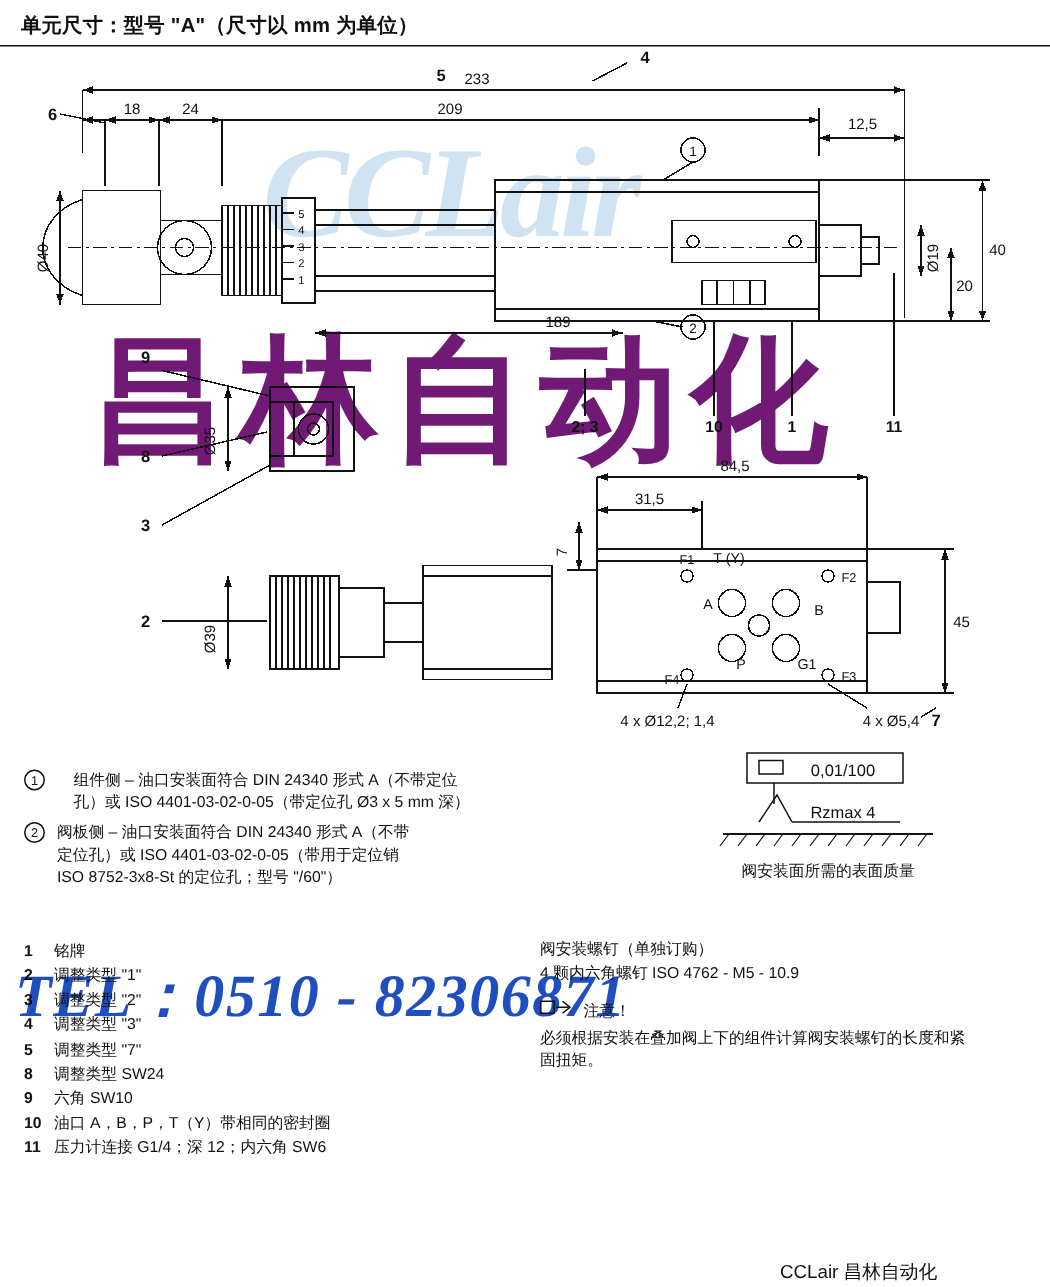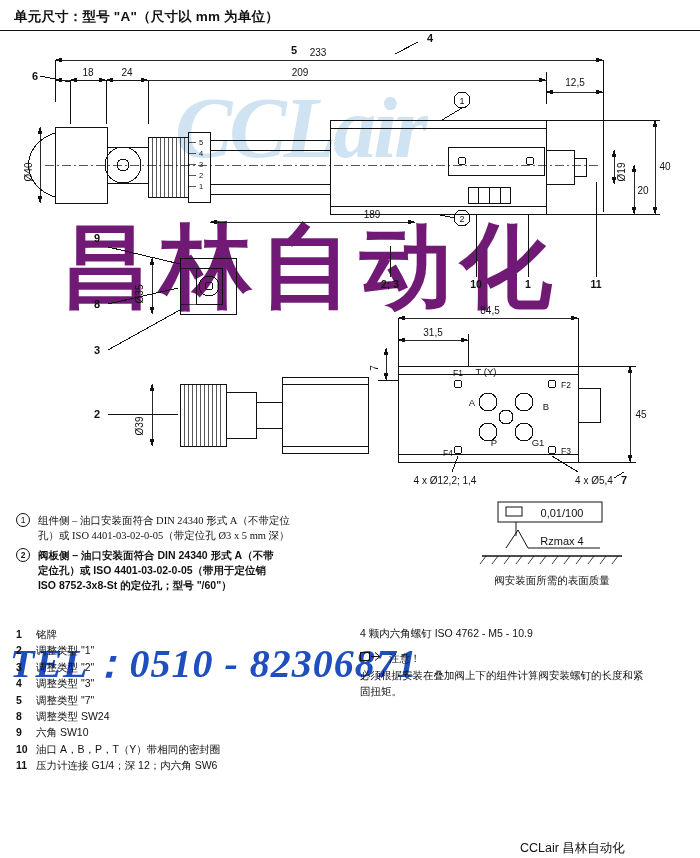--- a/index.html
+++ b/index.html
@@ -362,40 +362,41 @@
           <line x1="136" y1="56" x2="130" y2="64"></line>
           <line x1="148" y1="56" x2="142" y2="64"></line>
         </g>
       </g>
       <text x="82" y="84" font-size="10.5" fill="#111" text-anchor="middle">阀安装面所需的表面质量</text>
     </svg>
   </div>
 
   <div class="note-block" style="left:16px;top:513px;width:330px;">
     <span class="circ">1</span>
-    <span style="display:inline-block;width:290px;vertical-align:top;margin-left:5px;font-family:Liberation Serif, serif;">组件侧 – 油口安装面符合 DIN 24340 形式 A（不带定位<br>孔）或 ISO 4401-03-02-0-05（带定位孔 Ø3 x 5 mm 深）</span>
-  </div>
-  <div class="note-block" style="left:16px;top:548px;width:330px;font-weight:bold;">
+    <span style="display:inline-block;width:290px;vertical-align:top;margin-left:16px;">组件侧 – 油口安装面符合 DIN 24340 形式 A（不带定位<br>孔）或 ISO 4401-03-02-0-05（带定位孔 Ø3 x 5 mm 深）</span>
+  </div>
+  <div class="note-block" style="left:16px;top:548px;width:330px;">
     <span class="circ">2</span>
     <span style="display:inline-block;width:300px;vertical-align:top;margin-left:5px;">阀板侧 – 油口安装面符合 DIN 24340 形式 A（不带<br>定位孔）或 ISO 4401-03-02-0-05（带用于定位销<br>ISO 8752-3x8-St 的定位孔；型号 "/60"）</span>
   </div>
 
   <div class="legend">
     <div><span class="n">1</span><span>铭牌</span></div>
     <div><span class="n">2</span><span>调整类型 "1"</span></div>
     <div><span class="n">3</span><span>调整类型 "2"</span></div>
     <div><span class="n">4</span><span>调整类型 "3"</span></div>
     <div><span class="n">5</span><span>调整类型 "7"</span></div>
     <div><span class="n">8</span><span>调整类型 SW24</span></div>
     <div><span class="n">9</span><span>六角 SW10</span></div>
     <div><span class="n">10</span><span>油口 A，B，P，T（Y）带相同的密封圈</span></div>
     <div><span class="n">11</span><span>压力计连接 G1/4；深 12；内六角 SW6</span></div>
   </div>
 
   <div class="rightnotes">
+    <div class="hd">阀安装螺钉（单独订购）</div>
     <div>4 颗内六角螺钉 ISO 4762 - M5 - 10.9</div>
     <div class="warn">
       <span style="display:inline-block;width:26px;">
         <svg width="24" height="11" viewBox="0 0 24 11">
             <g stroke="#111" fill="none" stroke-width="1">
               <rect x="0.5" y="1.5" width="9" height="8"></rect>
               <path d="M11 5.5 h8 M15 1.5 l5 4 l-5 4"></path>
             </g>
           </svg>
       </span>

